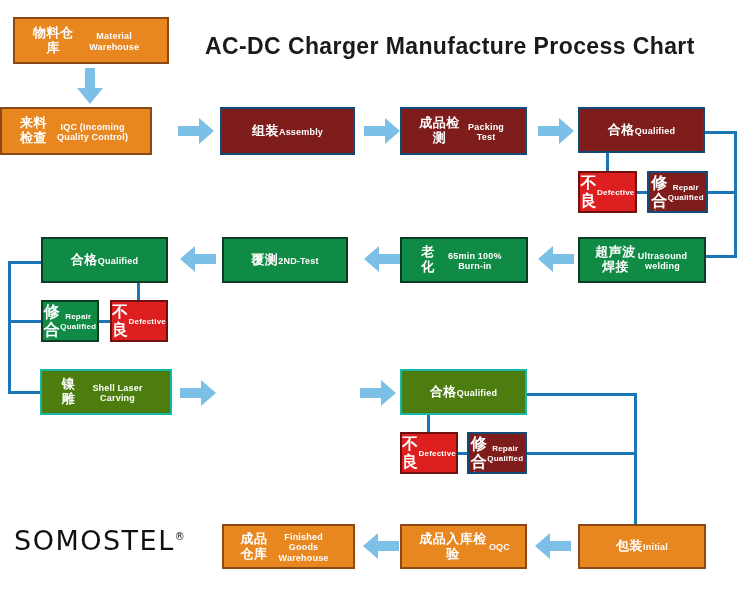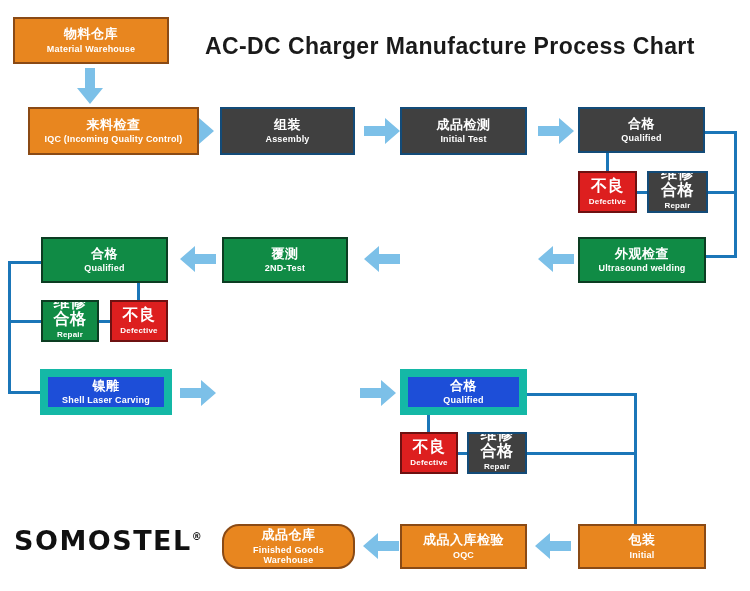--- a/index.html
+++ b/index.html
@@ -24,47 +24,47 @@
     font-weight: 700;
     letter-spacing: 0.4px;
     color: #1a1a1a;
     white-space: nowrap;
   }
 
   
   .box {
     position: absolute;
     display: flex;
-    flex-direction: column;
+    flex-direction: row;
     align-items: center;
     justify-content: center;
     text-align: center;
     color: #ffffff;
     line-height: 1.12;
-    padding: 2px 6px;
+    padding: 2px 15px;
     overflow: hidden;
   }
   .box .cn {
     font-size: 13px;
     font-weight: bold;
     letter-spacing: 0.5px;
   }
   .box .en {
     font-size: 9px;
     font-weight: bold;
     letter-spacing: 0.2px;
     margin-top: 2px;
   }
   .box.small .cn { font-size: 16px; }
   .box.small .en { font-size: 8px; line-height: 1.2; }
 
   .c-orange { background: #e8861f; border: 2px solid #8a4a15; }
-  .c-blue   { background: #404040; border: 2px solid #134b78; }
+  .c-blue   { background: #7f1d1d; border: 2px solid #134b78; }
   .c-green  { background: #108b45; border: 2px solid #0c3d22; }
-  .c-purple { background: #1d4ed8; border: 8px solid #14b8a6; }
+  .c-purple { background: #4d7c0f; border: 2px solid #14b8a6; }
   .c-red    { background: #dd1f1f; border: 2px solid #6e1111; }
 
   
   .line {
     position: absolute;
     background: #1b76b8;
   }
 
   
   .arrow {
@@ -72,21 +72,21 @@
     width: 36px; height: 26px;
   }
   .arrow svg { display: block; width: 100%; height: 100%; }
 
   
   .logo {
     position: absolute;
     left: 14px; top: 525px;
     color: #111111;
     font-size: 27px;
-    font-weight: bold;
+    font-weight: normal;
     letter-spacing: 1.5px;
     font-family: "DejaVu Sans", sans-serif;
     white-space: nowrap;
   }
   .logo .reg {
     font-size: 10px;
     vertical-align: super;
     letter-spacing: 0;
   }
 </style>
@@ -195,55 +195,59 @@
     <svg viewBox="0 0 36 26" preserveAspectRatio="none">
       <polygon points="36,8 15,8 15,0 0,13 15,26 15,18 36,18" fill="#7cc0e8"></polygon>
     </svg>
   </div>
 
   <div class="box c-orange" style="left:13px; top:17px; width:156px; height:47px;">
     <span class="cn">物料仓库</span>
     <span class="en">Material Warehouse</span>
   </div>
 
-  <div class="box c-orange" style="left:28px; top:107px; width:171px; height:48px;">
+  <div class="box c-orange" style="left:0; top:107px; width:152px; height:48px;">
     <span class="cn">来料检查</span>
     <span class="en">IQC (Incoming Quality Control)</span>
   </div>
 
   <div class="box c-blue" style="left:220px; top:107px; width:135px; height:48px;">
     <span class="cn">组装</span>
     <span class="en">Assembly</span>
   </div>
 
   <div class="box c-blue" style="left:400px; top:107px; width:127px; height:48px;">
     <span class="cn">成品检测</span>
-    <span class="en">Initial Test</span>
+    <span class="en">Packing Test</span>
   </div>
 
   <div class="box c-blue" style="left:578px; top:107px; width:127px; height:46px;">
     <span class="cn">合格</span>
     <span class="en">Qualified</span>
   </div>
 
   <div class="box c-red small" style="left:578px; top:171px; width:59px; height:42px;">
     <span class="cn">不良</span>
     <span class="en">Defective</span>
   </div>
 
   <div class="box c-blue small" style="left:647px; top:171px; width:61px; height:42px;">
     <span class="cn">维修合格</span>
     <span class="en">Repair Qualified</span>
   </div>
 
   <div class="box c-green" style="left:578px; top:237px; width:128px; height:46px;">
-    <span class="cn">外观检查</span>
+    <span class="cn">超声波焊接</span>
     <span class="en">Ultrasound welding</span>
   </div>
 
+  <div class="box c-green" style="left:400px; top:237px; width:128px; height:46px;">
+    <span class="cn">老化</span>
+    <span class="en">65min 100% Burn-in</span>
+  </div>
 
   <div class="box c-green" style="left:222px; top:237px; width:126px; height:46px;">
     <span class="cn">覆测</span>
     <span class="en">2ND-Test</span>
   </div>
 
   <div class="box c-green" style="left:41px; top:237px; width:127px; height:46px;">
     <span class="cn">合格</span>
     <span class="en">Qualified</span>
   </div>
@@ -282,21 +286,21 @@
   <div class="box c-orange" style="left:578px; top:524px; width:128px; height:45px;">
     <span class="cn">包装</span>
     <span class="en">Initial</span>
   </div>
 
   <div class="box c-orange" style="left:400px; top:524px; width:127px; height:45px;">
     <span class="cn">成品入库检验</span>
     <span class="en">OQC</span>
   </div>
 
-  <div class="box c-orange" style="left:222px; top:524px; width:133px; height:45px;border-radius:17px;">
+  <div class="box c-orange" style="left:222px; top:524px; width:133px; height:45px;">
     <span class="cn">成品仓库</span>
     <span class="en">Finished Goods Warehouse</span>
   </div>
 
   <div class="logo">
     <span>SOMOSTEL</span><span class="reg">®</span>
   </div>
 
 </div>
 

